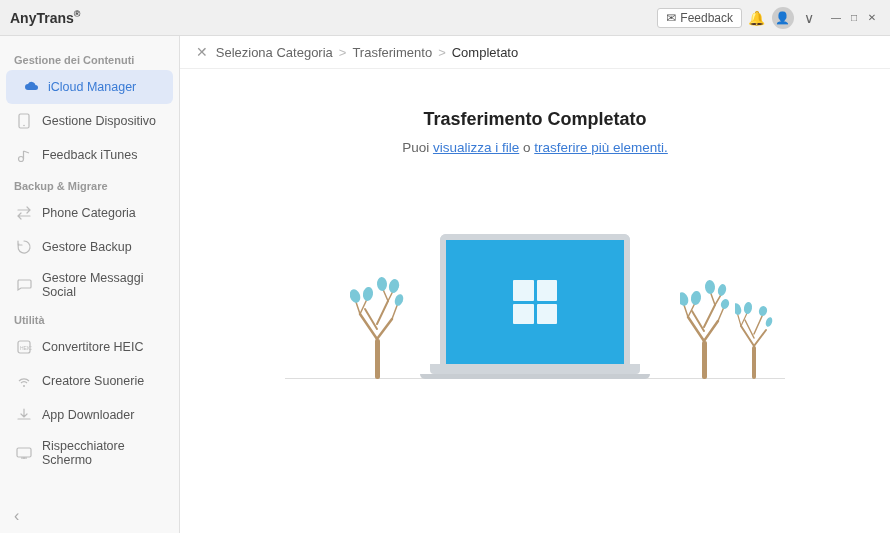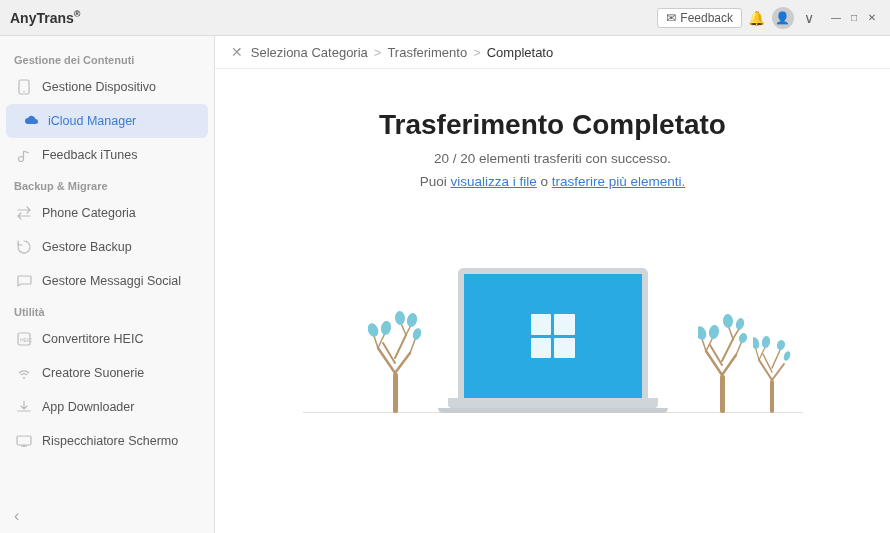--- a/index.html
+++ b/index.html
@@ -86,21 +86,21 @@
 
     
     .app-body {
       display: flex;
       flex: 1;
       overflow: hidden;
     }
 
     
     .sidebar {
-      width: 215px;
+      width: 180px;
       background: #f8f8f8;
       border-right: 1px solid #e0e0e0;
       display: flex;
       flex-direction: column;
       flex-shrink: 0;
       padding: 10px 0 0 0;
     }
     .sidebar-section-label {
       font-size: 11px;
       color: #999;
@@ -186,21 +186,21 @@
     .main-content {
       flex: 1;
       display: flex;
       flex-direction: column;
       align-items: center;
       justify-content: flex-start;
       padding-top: 40px;
     }
 
     .success-title {
-      font-size: 28px;
+      font-size: 18px;
       font-weight: 600;
       color: #222;
       margin-bottom: 10px;
     }
     .success-subtitle {
       font-size: 13.5px;
       color: #666;
       margin-bottom: 8px;
     }
     .success-links {
@@ -311,37 +311,37 @@
       <button class="win-btn close">✕</button>
     </div>
   </div>
 </div>
 
 <div class="app-body">
 
   <div class="sidebar">
     <div class="sidebar-section-label">Gestione dei Contenuti</div>
 
+    <div class="sidebar-item active">
+      <span class="sidebar-icon">
+        <svg width="18" height="14" viewBox="0 0 18 14" fill="none">
+          <path d="M14.5 5.5A4 4 0 0 0 7 4a3 3 0 1 0 0 6h7.5a2.5 2.5 0 0 0 0-5z" fill="#3a7bd5"></path>
+        </svg>
+      </span>
+      <span class="sidebar-item-text" style="color:#3a7bd5;font-weight:500;">iCloud Manager</span>
+    </div>
+
     <div class="sidebar-item">
       <span class="sidebar-icon">
         <svg width="16" height="16" viewBox="0 0 16 16" fill="none">
           <rect x="3" y="1" width="10" height="14" rx="1.5" stroke="#bbb" stroke-width="1.2" fill="none"></rect>
           <circle cx="8" cy="12.5" r="0.8" fill="#bbb"></circle>
         </svg>
       </span>
       <span class="sidebar-item-text">Gestione Dispositivo</span>
-    </div>
-
-    <div class="sidebar-item active">
-      <span class="sidebar-icon">
-        <svg width="18" height="14" viewBox="0 0 18 14" fill="none">
-          <path d="M14.5 5.5A4 4 0 0 0 7 4a3 3 0 1 0 0 6h7.5a2.5 2.5 0 0 0 0-5z" fill="#3a7bd5"></path>
-        </svg>
-      </span>
-      <span class="sidebar-item-text" style="color:#3a7bd5;font-weight:500;">iCloud Manager</span>
     </div>
 
     <div class="sidebar-item">
       <span class="sidebar-icon">
         <svg width="16" height="16" viewBox="0 0 16 16" fill="none">
           <circle cx="5" cy="12" r="2.5" stroke="#bbb" stroke-width="1.2" fill="none"></circle>
           <line x1="7.5" y1="12" x2="7.5" y2="4" stroke="#bbb" stroke-width="1.2"></line>
           <line x1="7.5" y1="4" x2="13" y2="6" stroke="#bbb" stroke-width="1.2"></line>
         </svg>
       </span>
@@ -433,21 +433,20 @@
       <span class="breadcrumb-close">✕</span>
       <span class="breadcrumb-item">Seleziona Categoria</span>
       <span class="breadcrumb-sep">&gt;</span>
       <span class="breadcrumb-item">Trasferimento</span>
       <span class="breadcrumb-sep">&gt;</span>
       <span class="breadcrumb-item current">Completato</span>
     </div>
 
     <div class="main-content">
       <h1 class="success-title">Trasferimento Completato</h1>
-      <p class="success-subtitle">20 / 20 elementi trasferiti con successo.</p>
       <p class="success-links">
         <span>Puoi </span>
         <a>visualizza i file</a>
         <span> o </span>
         <a>trasferire più elementi.</a>
       </p>
 
       <div class="illustration">
         <div class="ground-line"></div>
 

